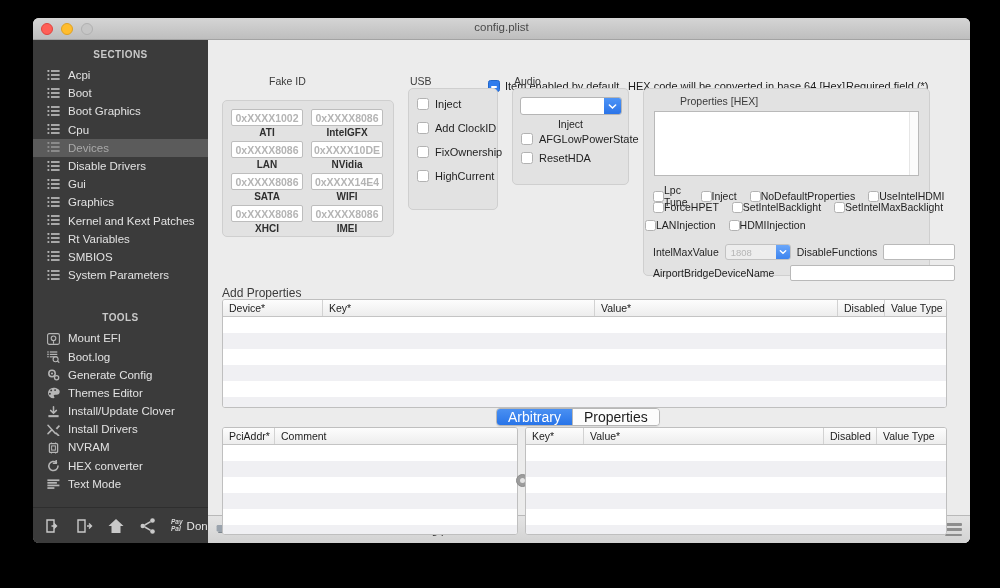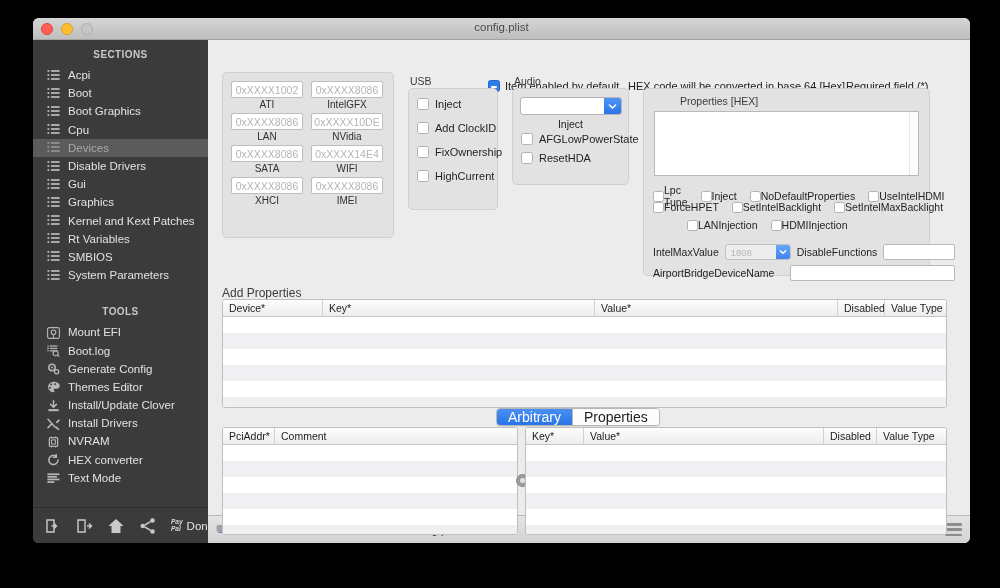--- a/index.html
+++ b/index.html
@@ -102,21 +102,21 @@
     background: #e2e2e2;
     border: 1px solid #cfcfcf;
     border-radius: 5px;
   }
   .group-label {
     position: absolute;
     font-size: 10.5px; color: #3b3b3b;
   }
 
   
-  #fakeid-box { left: 14px; top: 32px; width: 172px; height: 166px; }
+  #fakeid-box { left: 14px; top: 60px; width: 172px; height: 137px; font-weight: bold; }
   .fid-cell { position: absolute; }
   .fid-input {
     width: 72px; height: 17px;
     background: #fff; border: 1px solid #bdbdbd; border-radius: 2px;
     font-size: 10.5px; color: #b4b4b4;
     display: flex; align-items: center; justify-content: center;
   }
   .fid-caption {
     text-align: center; font-size: 10px; color: #2f2f2f;
     margin-top: 1px;
@@ -486,21 +486,21 @@
                   <rect x="4" y="0.09999999999999998" width="8.6" height="1.8" fill="#cfcfcf"></rect>
                   <circle cx="1.4" cy="5" r="1.1" fill="#cfcfcf"></circle>
                   <rect x="4" y="4.1" width="8.6" height="1.8" fill="#cfcfcf"></rect>
                   <circle cx="1.4" cy="9" r="1.1" fill="#cfcfcf"></circle>
                   <rect x="4" y="8.1" width="8.6" height="1.8" fill="#cfcfcf"></rect>
                 </svg>
               </span>
               <span>System Parameters</span>
             </div>
           </div>
-        <div class="sec-header" style="margin-top:17px">TOOLS</div>
+        <div class="sec-header" style="margin-top:23px">TOOLS</div>
         <div id="tools-list">
             <div class="side-item">
               <span class="sicon">
                 <svg width="13" height="12" viewBox="0 0 13 12">
                   <rect x="0.6" y="0.6" width="11.8" height="10.8" rx="1.6" fill="none" stroke="#d2d2d2" stroke-width="1.1"></rect>
                   <circle cx="6.5" cy="5.3" r="2.3" fill="none" stroke="#d2d2d2" stroke-width="1.1"></circle>
                   <path d="M6.5 8.2 v2.5" stroke="#d2d2d2" stroke-width="1.1"></path>
                 </svg>
               </span>
               <span>Mount EFI</span>
@@ -765,21 +765,21 @@
               </div>
               <div class="prop-cb">
                 <span class="cbx"></span>
                 <span>SetIntelBacklight</span>
               </div>
               <div class="prop-cb">
                 <span class="cbx"></span>
                 <span>SetIntelMaxBacklight</span>
               </div>
             </div>
-          <div class="prop-cb-row" id="pcr3" style="left:27px; top:130px; gap:13px;padding-left:16px;">
+          <div class="prop-cb-row" id="pcr3" style="left:1px; top:130px; gap:13px;">
               <div class="prop-cb">
                 <span class="cbx"></span>
                 <span>LANInjection</span>
               </div>
               <div class="prop-cb">
                 <span class="cbx"></span>
                 <span>HDMIInjection</span>
               </div>
             </div>
 

